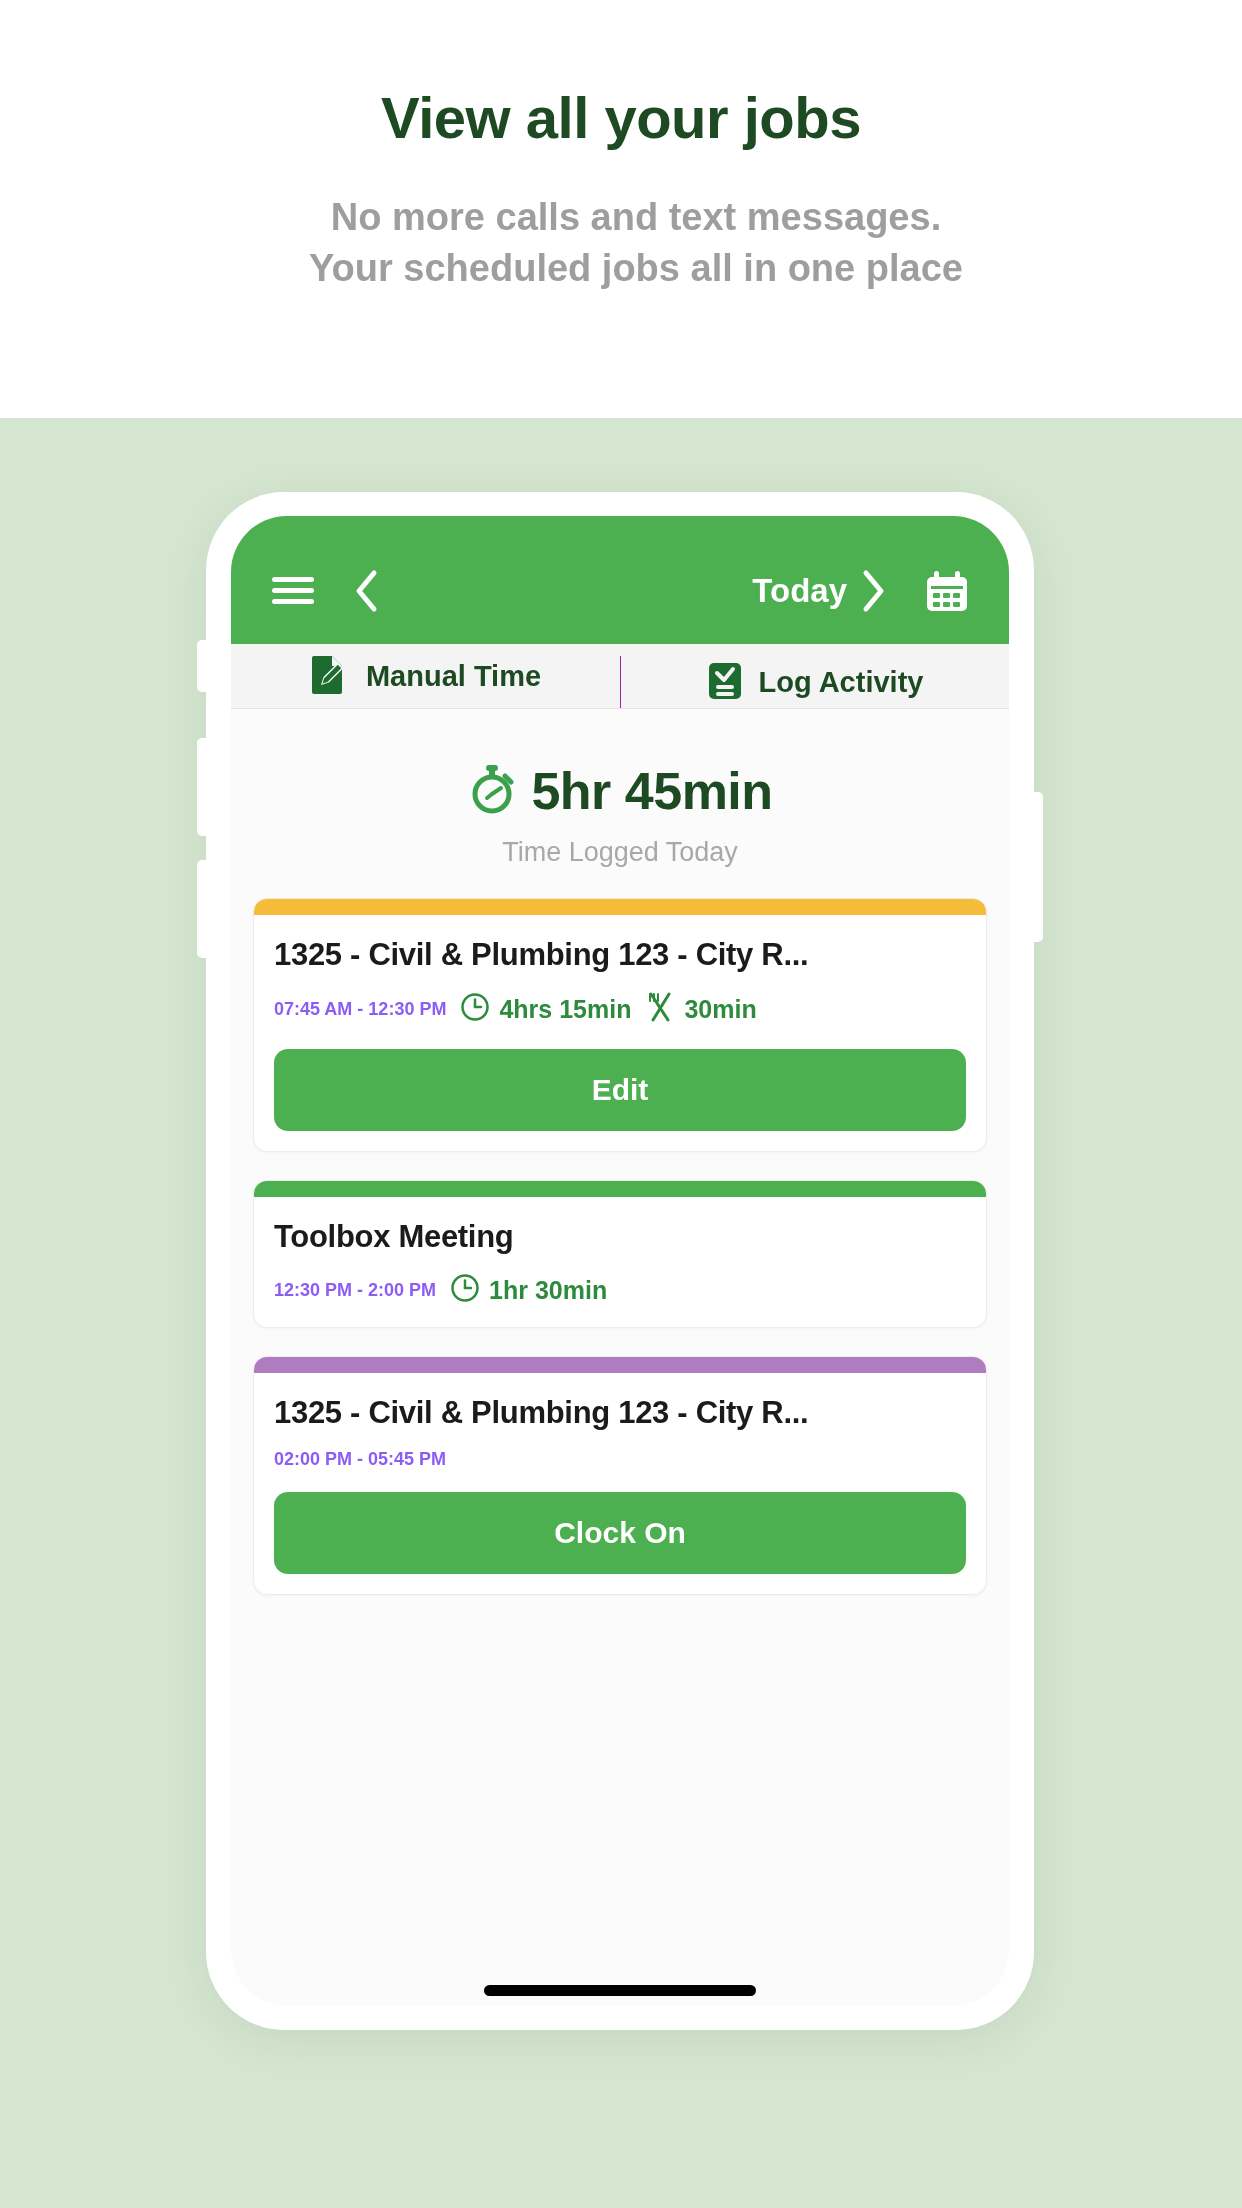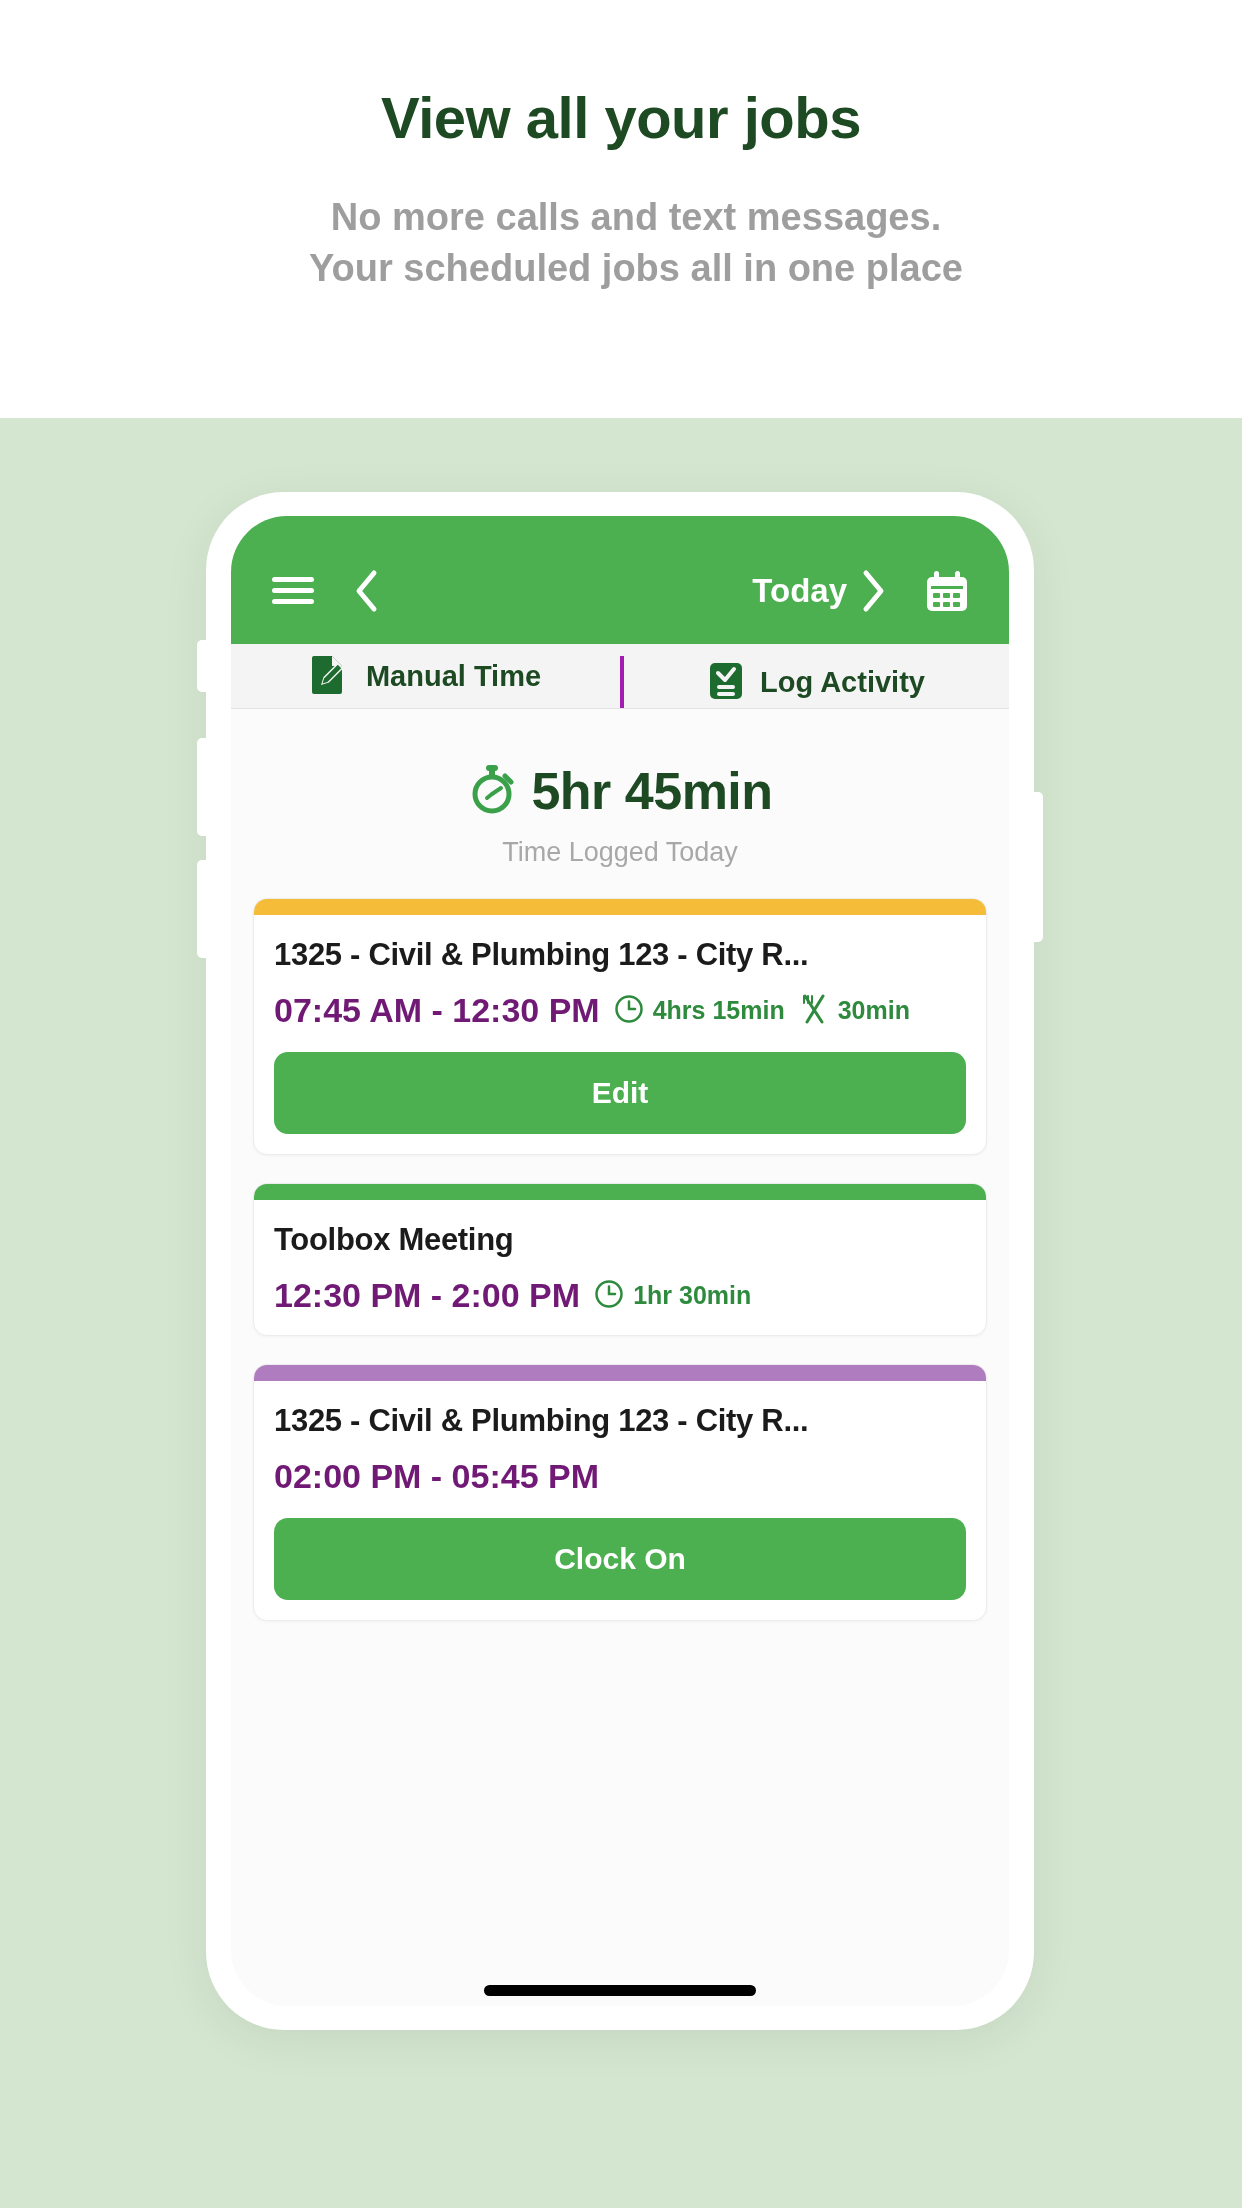--- a/index.html
+++ b/index.html
@@ -123,21 +123,21 @@
     border-bottom: 1px solid #e3e3e3;
   }
   .tab {
     flex: 1 1 50%;
     display: flex;
     align-items: center;
     justify-content: center;
     gap: 16px;
     background: #f4f4f4;
   }
-  .tab + .tab { border-left: 4px solid #a21caf; margin-top: 12px; }
+  .tab + .tab { border-left: 1px solid #a21caf; margin-top: 12px; }
   .tab-label {
     font-size: 29px;
     font-weight: bold;
     color: #1d4a22;
   }
 
   
   .summary {
     background: #fbfbfb;
     padding-top: 52px;
@@ -185,22 +185,22 @@
     letter-spacing: -0.3px;
   }
   .card-meta {
     margin-top: 18px;
     display: flex;
     align-items: center;
     gap: 14px;
     flex-wrap: nowrap;
   }
   .meta-times {
-    font-size: 34px;
-    color: #701a75;
+    font-size: 18px;
+    color: #8b5cf6;
     font-weight: bold;
     white-space: nowrap;
   }
   .meta-chip {
     display: flex;
     align-items: center;
     gap: 9px;
     white-space: nowrap;
   }
   .meta-chip-text {

